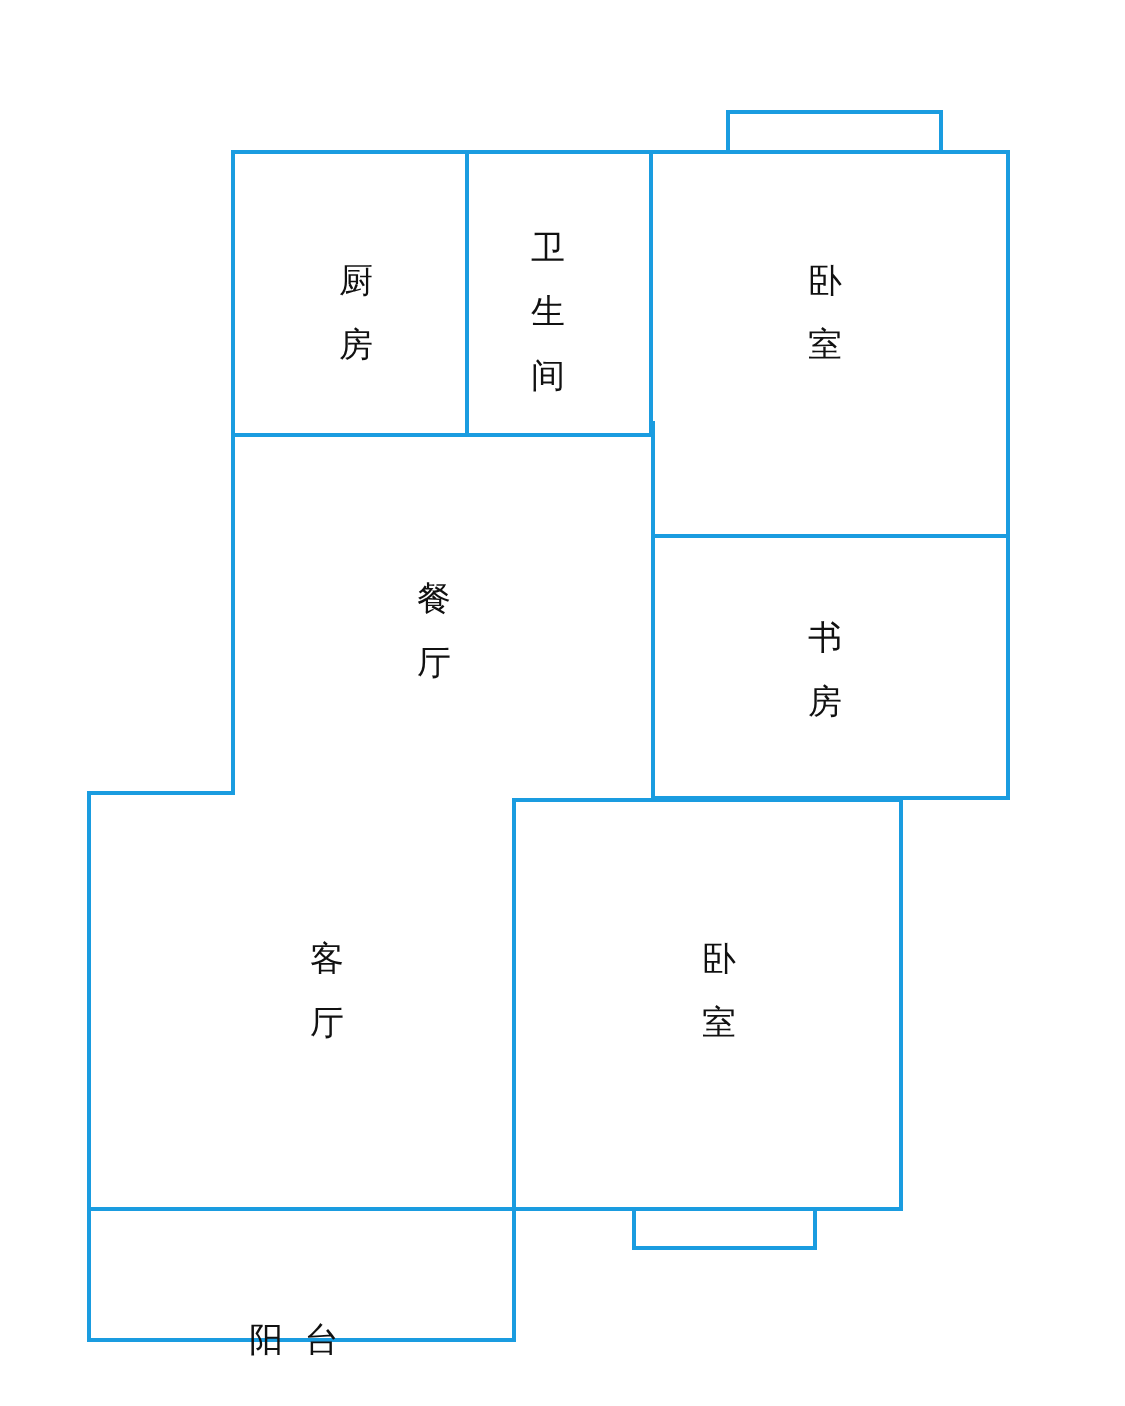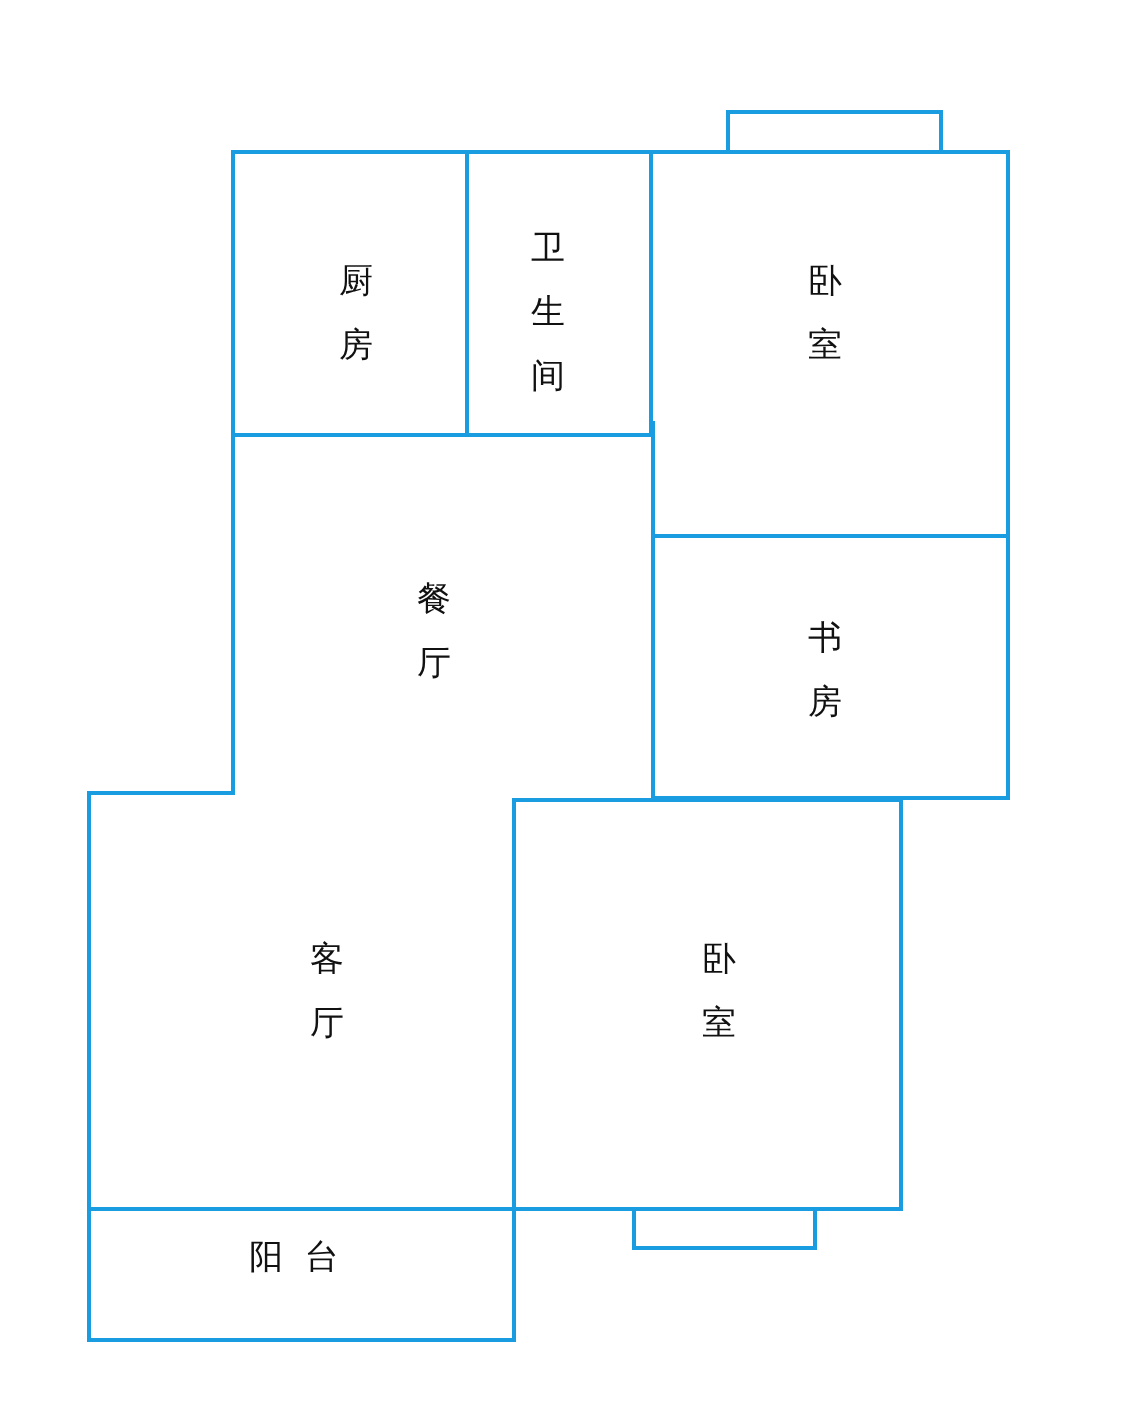--- a/index.html
+++ b/index.html
@@ -54,14 +54,14 @@
     <div class="label" style="left: 825px; top: 248px;">卧
 室</div>
     <div class="label" style="left: 434px; top: 566px;">餐
 厅</div>
     <div class="label" style="left: 825px; top: 605px;">书
 房</div>
     <div class="label" style="left: 327px; top: 926px;">客
 厅</div>
     <div class="label" style="left: 719px; top: 926px;">卧
 室</div>
-    <div class="label" style="left: 294px; top: 1224px;">阳  台</div>
+    <div class="label" style="left: 294px; top: 1307px;">阳  台</div>
   </div>
 
 </body></html>

